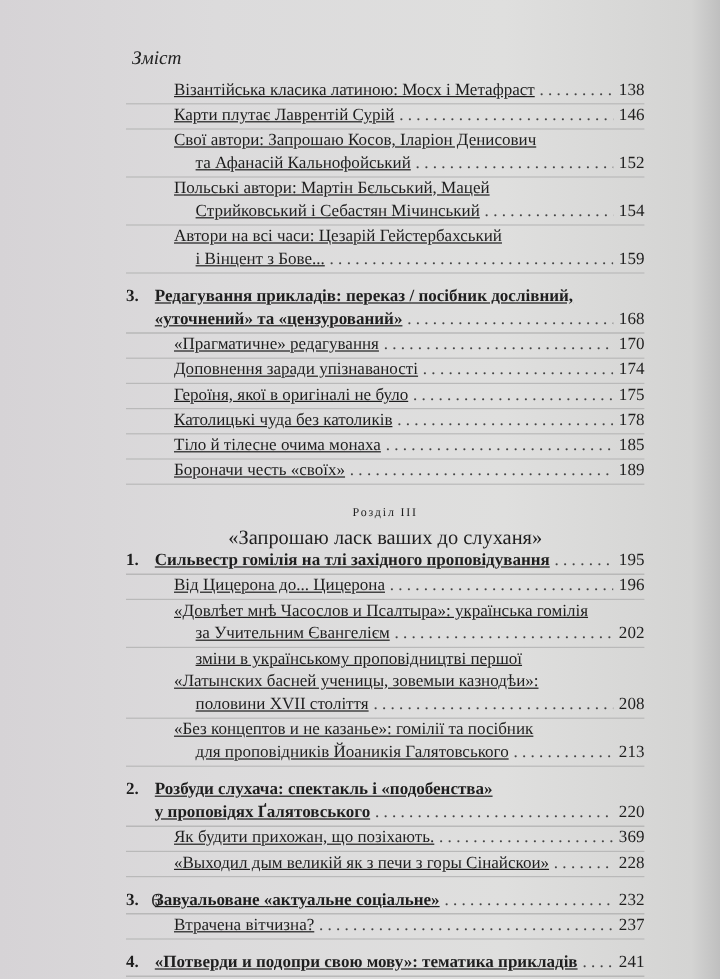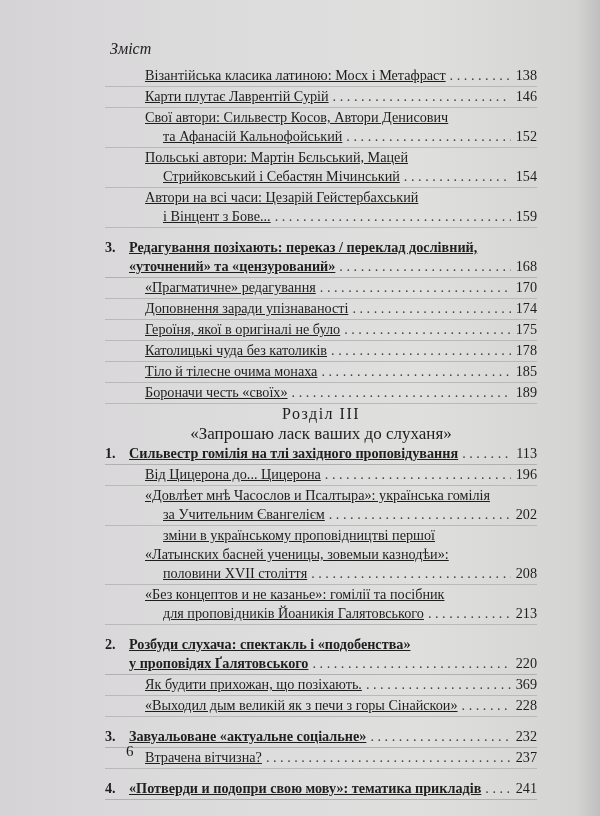--- a/index.html
+++ b/index.html
@@ -21,21 +21,21 @@
   .entry.main .num { position: absolute; left: 0; top: 0; font-weight: bold; }
   .line { display: flex; align-items: baseline; white-space: nowrap; }
   .line .txt { flex: 0 0 auto; text-decoration: underline; }
   .line .lead { flex: 1 1 auto; overflow: hidden; margin: 0 4px; font-weight: normal; letter-spacing: 2px; color: #444; }
   .line .lead::before { content: ". . . . . . . . . . . . . . . . . . . . . . . . . . . . . . . . . . . . . . . . . . . . . . . . . . . . . . . . . . . . . . . . . . . . . . . . . . . . "; letter-spacing: 0; }
   .line .pg { flex: 0 0 auto; font-weight: normal; min-width: 22px; text-align: right; }
   .cont { padding-left: 18px; }
   .entry.main .cont { padding-left: 0; }
   .gap-s { height: 10px; }
   .part-title {
-    text-align: center; font-size: 16px; letter-spacing: 1.5px; line-height: 20px;
+    text-align: center; font-size: 10px; letter-spacing: 1.5px; margin-top: 14px; line-height: 20px;
   }
   .part-sub {
     text-align: center; font-size: 17px; font-weight: normal; line-height: 20px; margin-bottom: 0;
   }
   .folio { position: absolute; left: 126px; top: 743px; font-size: 15px; }
 </style>
 </head>
 <body>
 
 <div class="running-head">Зміст</div>
@@ -50,21 +50,21 @@
     </div>
     <div class="entry sub">
       <div class="line">
         <span class="txt">Карти плутає Лаврентій Сурій</span>
         <span class="lead"></span>
         <span class="pg">146</span>
       </div>
     </div>
     <div class="entry sub">
       <div class="line">
-        <span class="txt">Свої автори: Сильвестр Косов, Автори Денисович</span>
+        <span class="txt">Свої автори: Запрошаю Косов, Іларіон Денисович</span>
       </div>
       <div class="line cont">
         <span class="txt">та Афанасій Кальнофойський</span>
         <span class="lead"></span>
         <span class="pg">152</span>
       </div>
     </div>
     <div class="entry sub">
       <div class="line">
         <span class="txt">Польські автори: Мартін Бєльський, Мацей</span>
@@ -82,21 +82,21 @@
       <div class="line cont">
         <span class="txt">і Вінцент з Бове...</span>
         <span class="lead"></span>
         <span class="pg">159</span>
       </div>
     </div>
     <div class="gap-s"></div>
     <div class="entry main">
       <span class="num">3.</span>
       <div class="line">
-        <span class="txt">Редагування позіхають: переказ / переклад дослівний,</span>
+        <span class="txt">Редагування прикладів: переказ / посібник дослівний,</span>
       </div>
       <div class="line cont">
         <span class="txt">«уточнений» та «цензурований»</span>
         <span class="lead"></span>
         <span class="pg">168</span>
       </div>
     </div>
     <div class="entry sub">
       <div class="line">
         <span class="txt">«Прагматичне» редагування</span>
@@ -139,21 +139,21 @@
         <span class="pg">189</span>
       </div>
     </div>
     <div class="part-title">Розділ III</div>
     <div class="part-sub">«Запрошаю ласк ваших до слуханя»</div>
     <div class="entry main">
       <span class="num">1.</span>
       <div class="line">
         <span class="txt">Сильвестр гомілія на тлі західного проповідування</span>
         <span class="lead"></span>
-        <span class="pg">113</span>
+        <span class="pg">195</span>
       </div>
     </div>
     <div class="entry sub">
       <div class="line">
         <span class="txt">Від Цицерона до... Цицерона</span>
         <span class="lead"></span>
         <span class="pg">196</span>
       </div>
     </div>
     <div class="entry sub">

